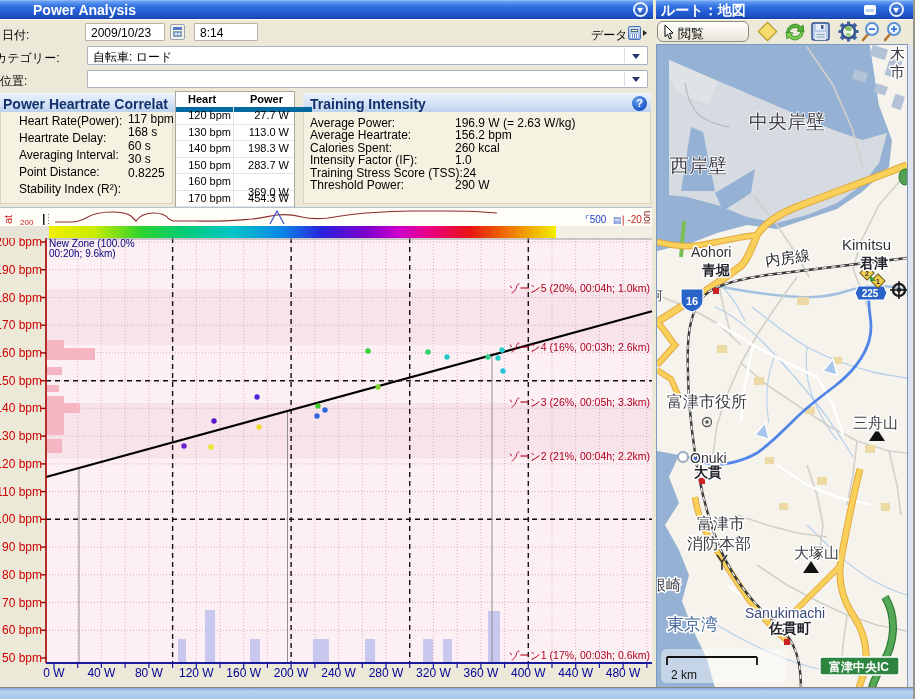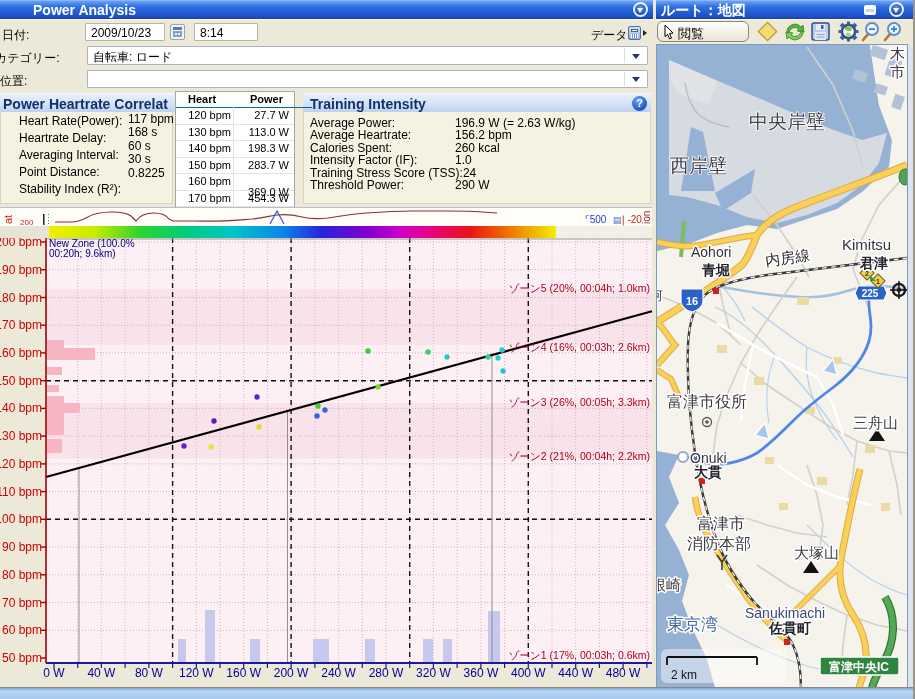--- a/index.html
+++ b/index.html
@@ -72,21 +72,21 @@
 
 <div class="abs" style="left:632px;top:96px;width:15px;height:15px;border-radius:50%;background:radial-gradient(circle at 40% 30%,#6fa6f2,#1a56c4 70%);color:#fff;font-size:11px;font-weight:bold;text-align:center;line-height:15px;">?</div>
 
 <div class="lbl" style="left:310px;top:117px;line-height:12.4px;font-size:12px;">Average Power:<br>Average Heartrate:<br>Calories Spent:<br>Intensity Factor (IF):<br>Training Stress Score (TSS):24<br>Threshold Power:</div>
 <div class="lbl" style="left:455px;top:117px;line-height:12.4px;font-size:12px;">196.9 W (= 2.63 W/kg)<br>156.2 bpm<br>260 kcal<br>1.0<br>&nbsp;<br>290 W</div>
 
 <div class="lbl" style="left:19px;top:113px;line-height:17px;font-size:12px;">Heart Rate(Power):<br>Heartrate Delay:<br>Averaging Interval:<br>Point Distance:<br>Stability Index (R²):</div>
 <div class="lbl" style="left:128px;top:113px;line-height:13.4px;font-size:12px;">117 bpm<br>168 s<br>60 s<br>30 s<br>0.8225</div>
 
 <div class="abs" style="left:175px;top:91px;width:120px;height:116px;background:#fff;border:1px solid #aaa69a;box-sizing:border-box;font-size:11px;color:#000;">
-  <div class="abs" style="left:0;top:0;width:136px;height:15px;border-bottom:1px solid #0369a1;font-weight:bold;">
+  <div class="abs" style="left:0;top:0;width:136px;height:15px;border-bottom:5px solid #0369a1;font-weight:bold;">
     <span class="abs" style="left:12px;top:1px;">Heart</span>
       <span class="abs" style="left:74px;top:1px;">Power</span>
   </div>
   <div class="abs" style="left:57px;top:15px;width:1px;height:99px;background:#e2e2da;"></div>
   <div class="abs" style="left:0;top:15.0px;width:118px;height:16.5px;border-bottom:1px solid #e4e4dc;">
       <span class="abs" style="right:63px;top:2px;">120 bpm</span>
       <span class="abs" style="right:5px;top:2px;">27.7 W</span>
     </div>
     <div class="abs" style="left:0;top:31.5px;width:118px;height:16.5px;border-bottom:1px solid #e4e4dc;">
       <span class="abs" style="right:63px;top:2px;">130 bpm</span>

